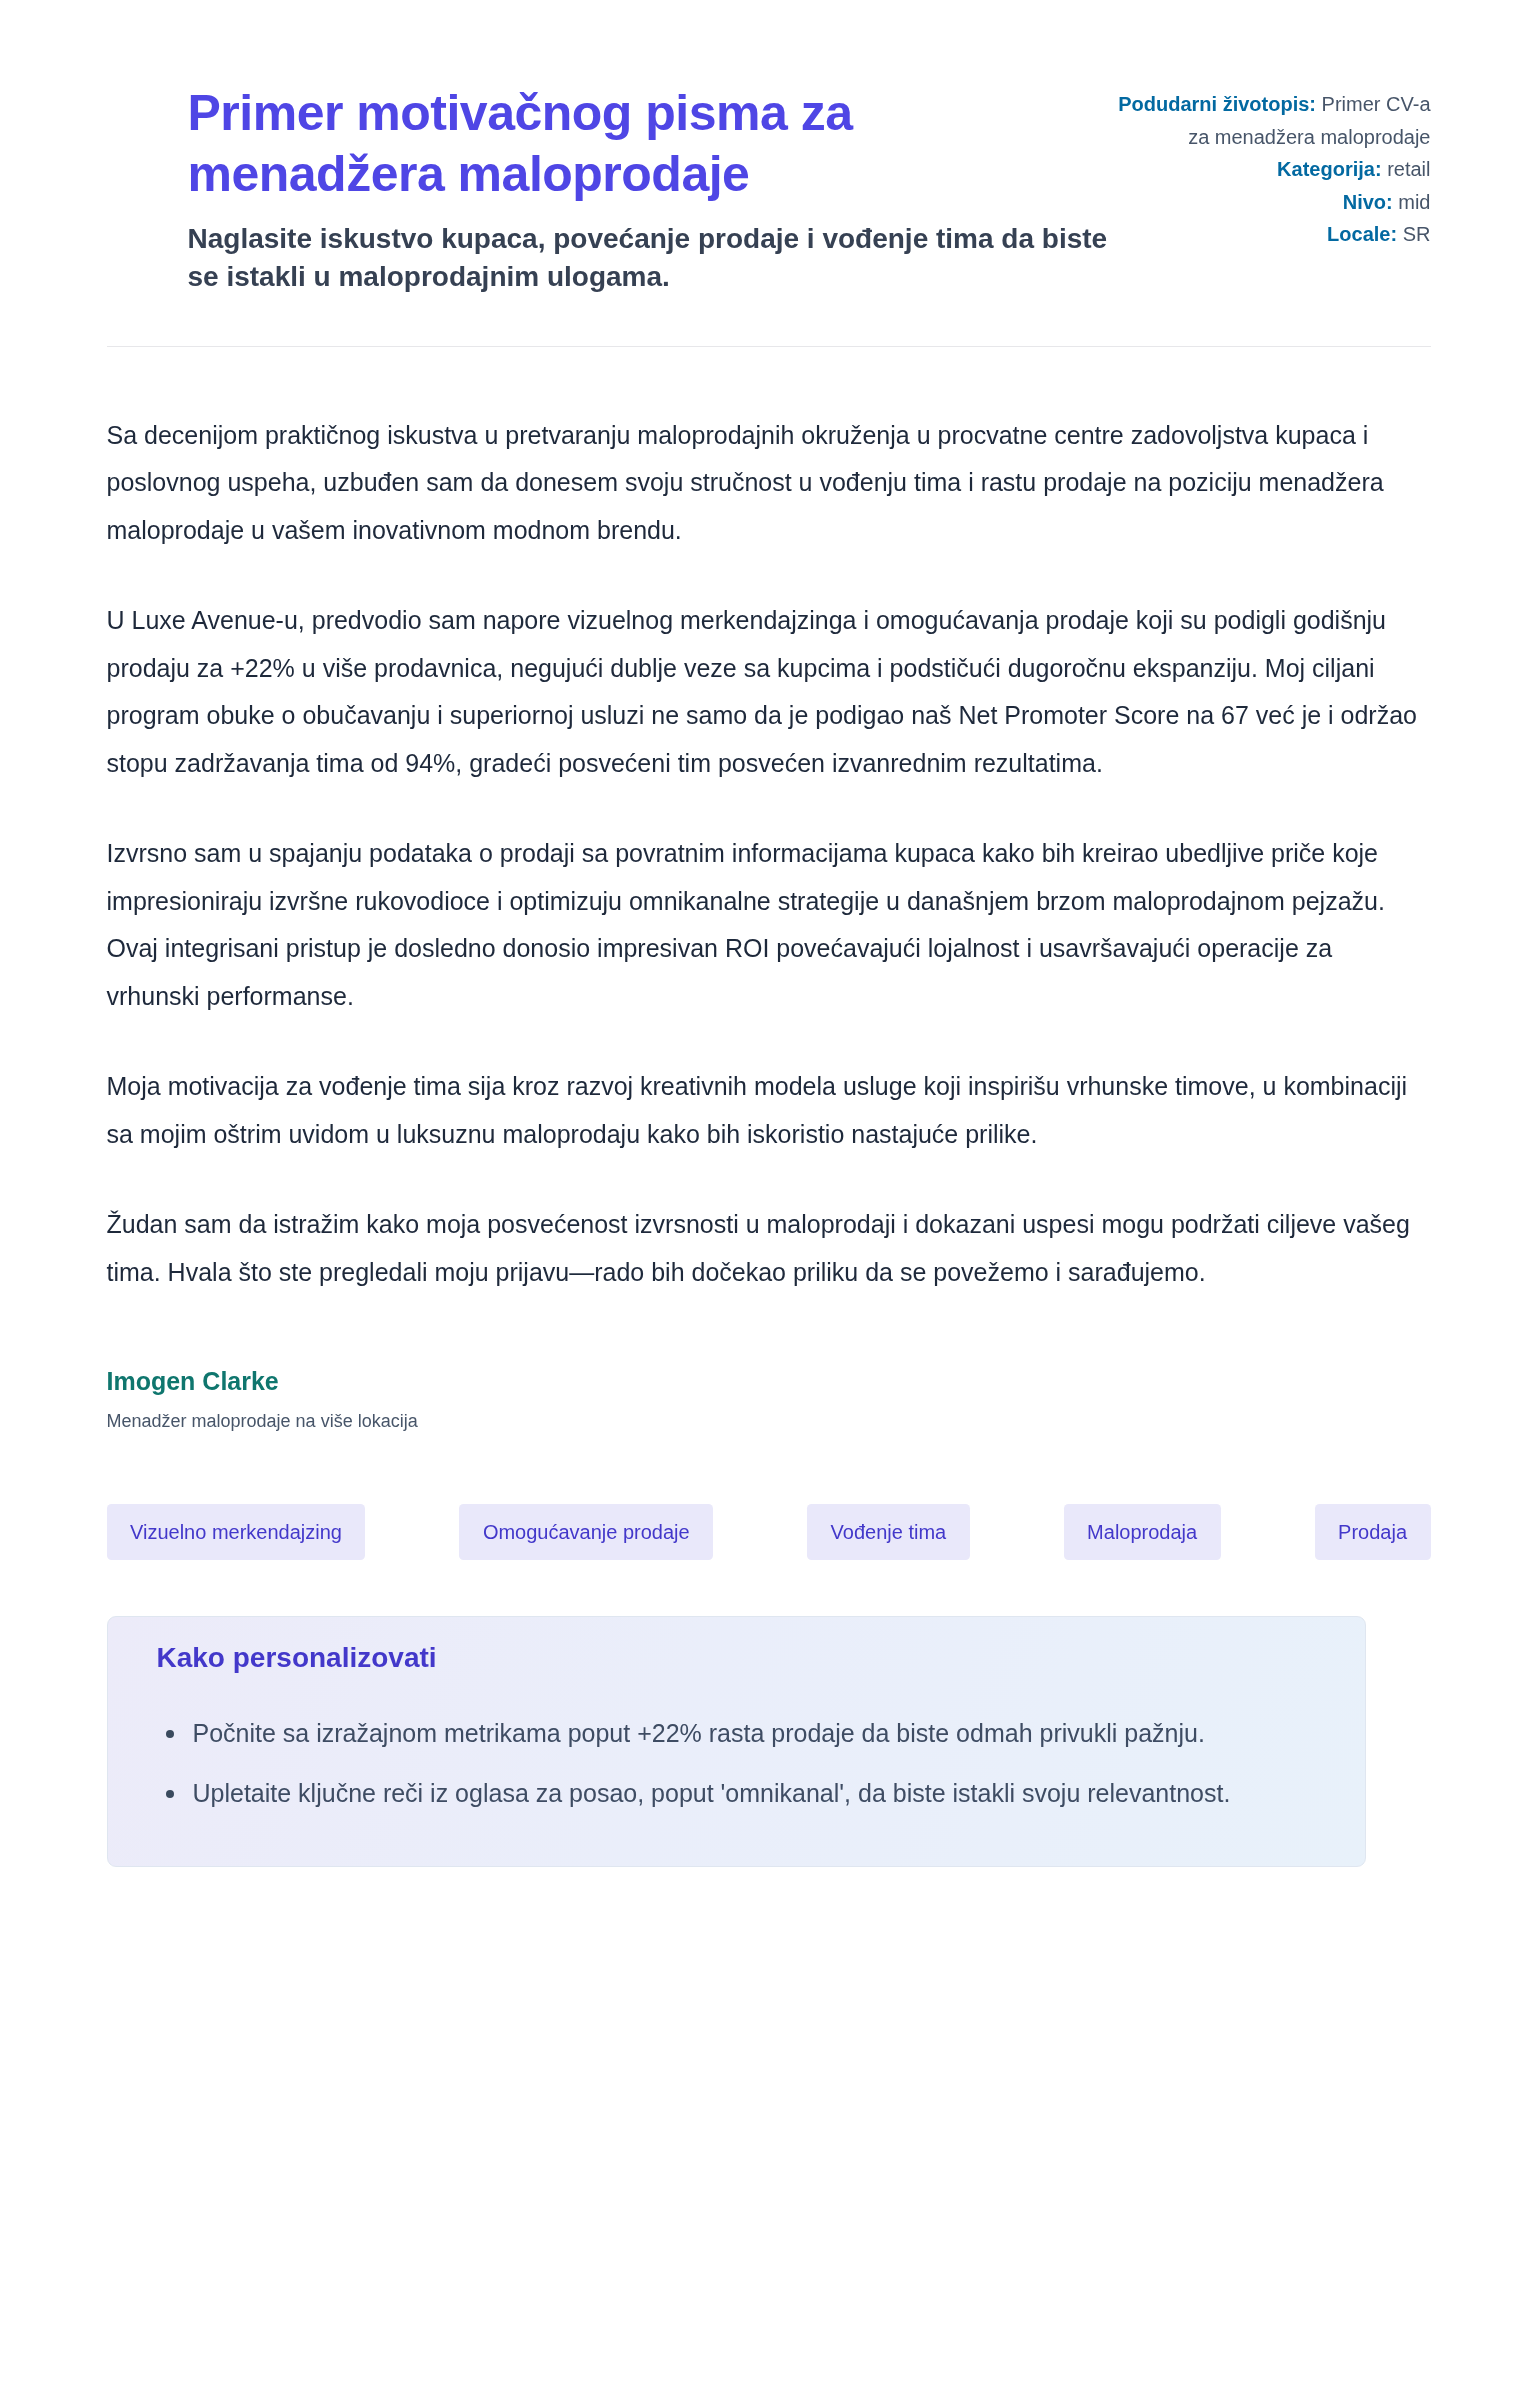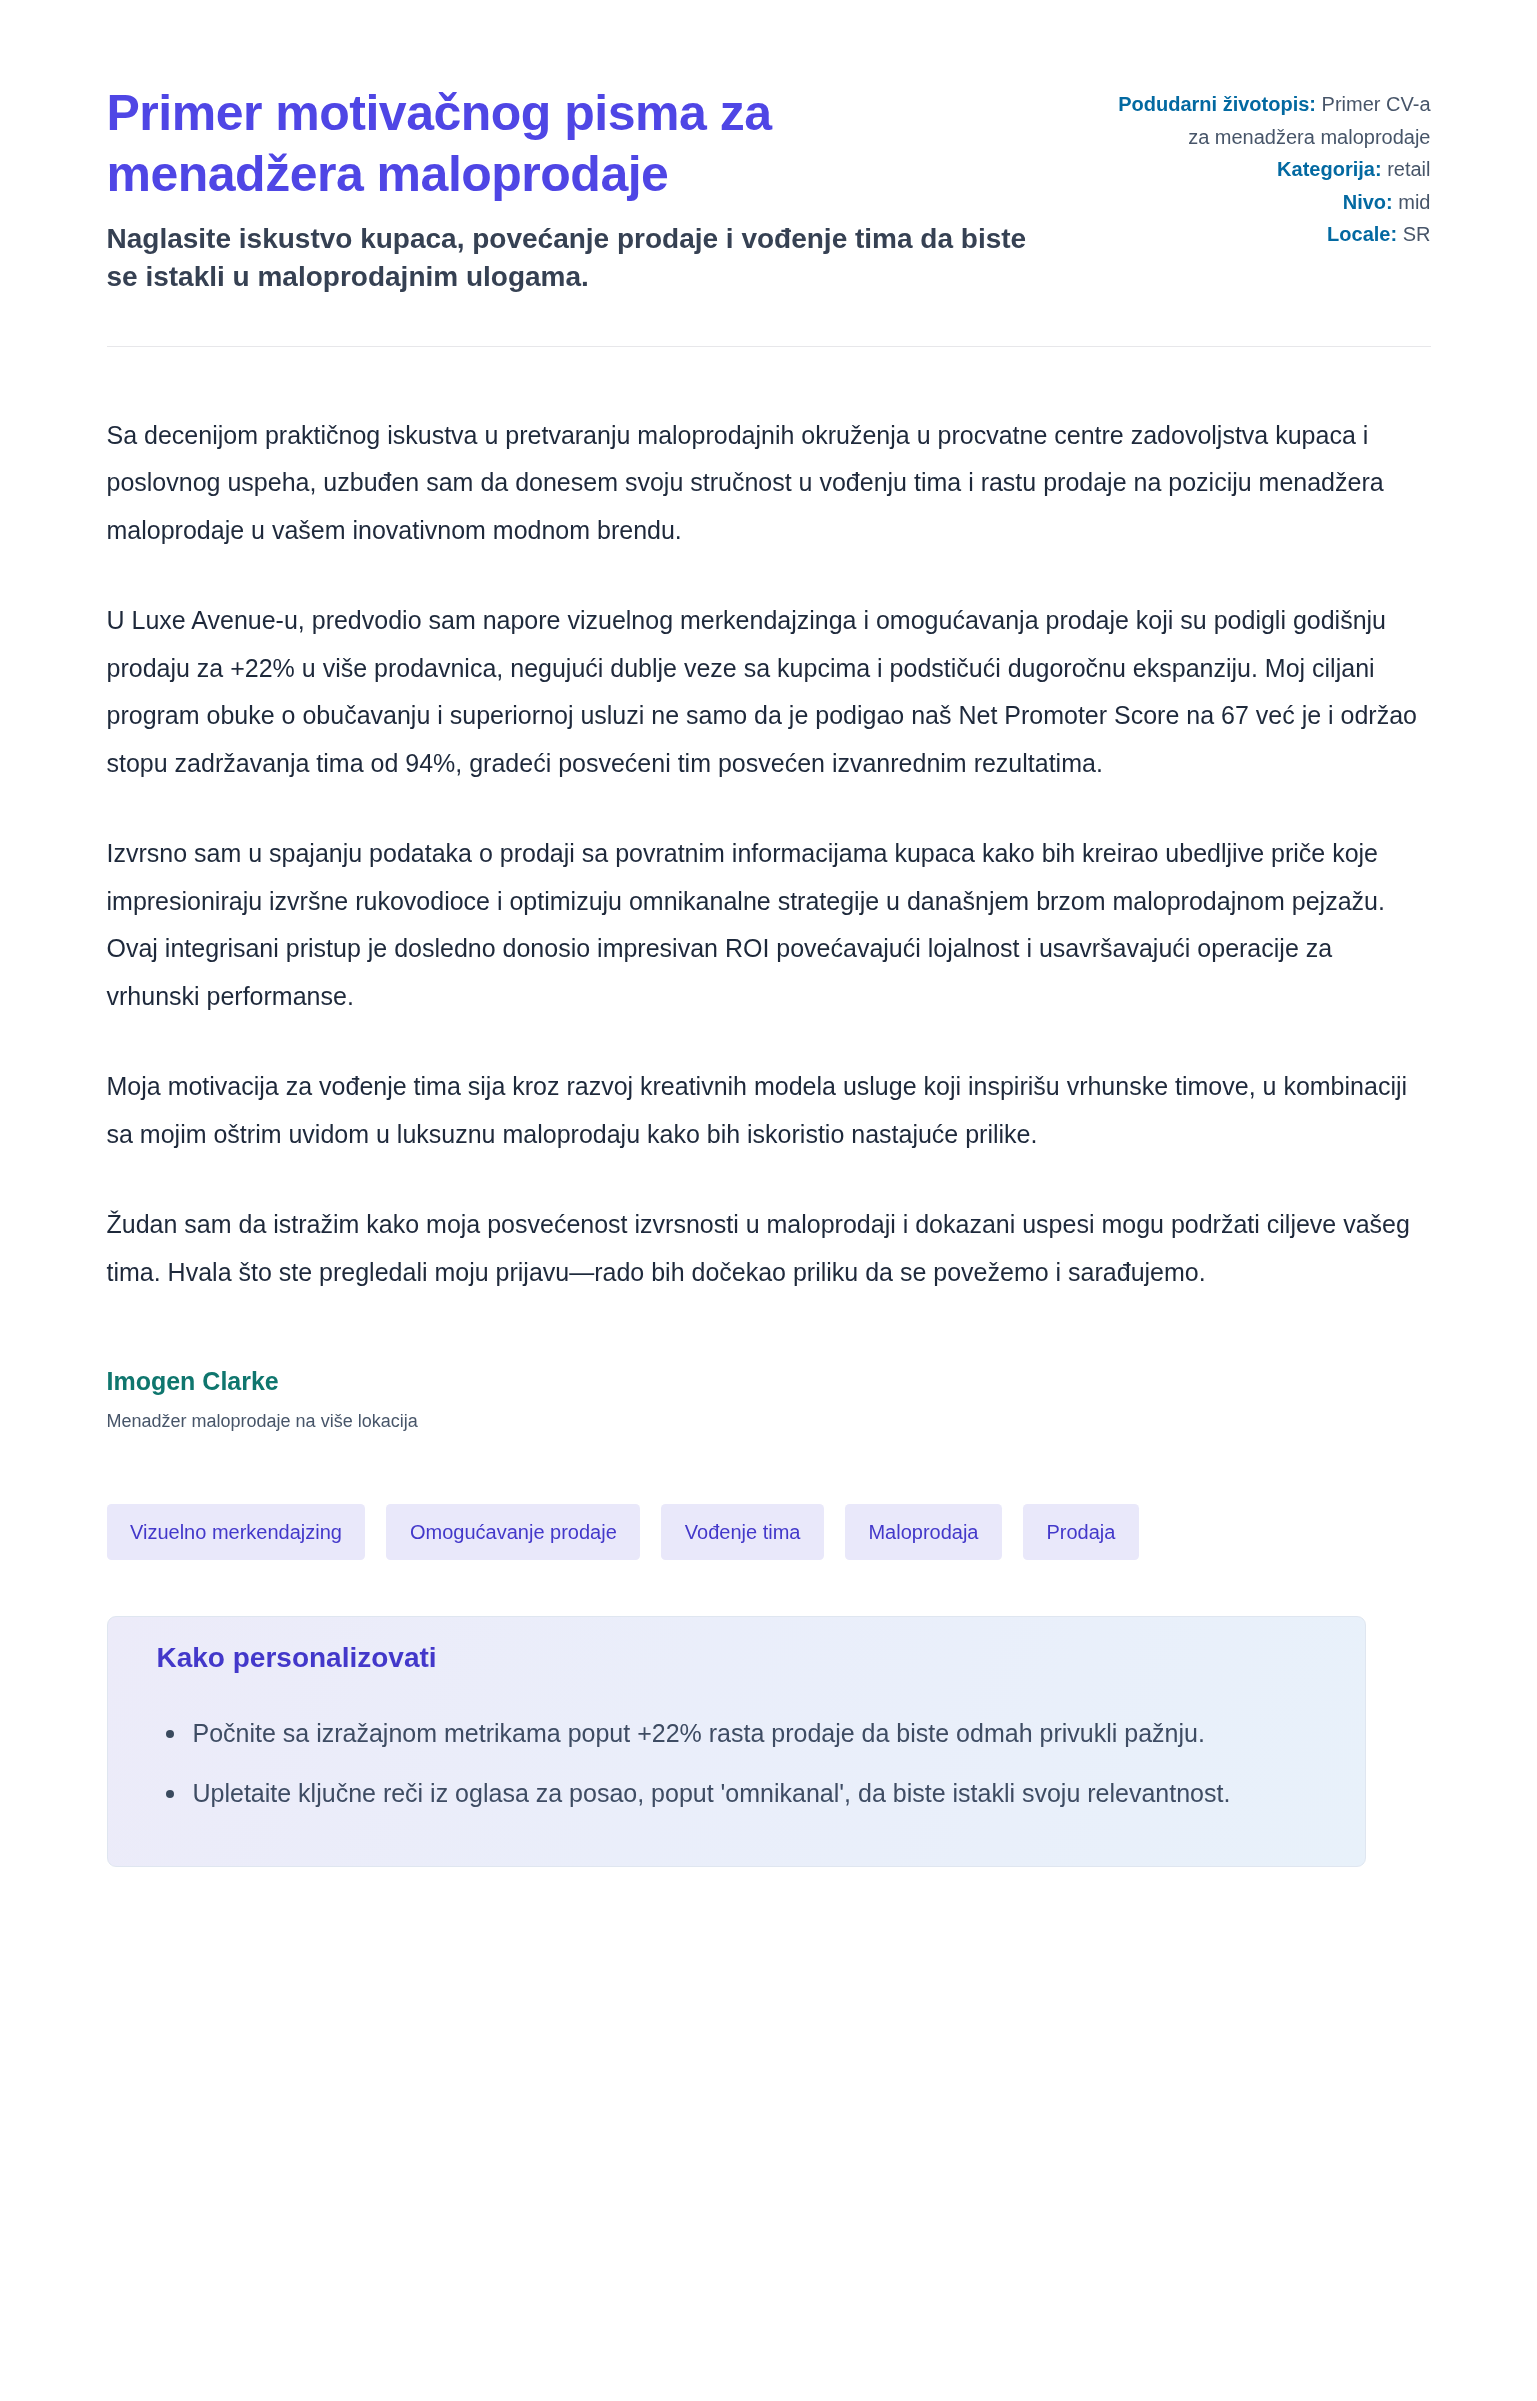--- a/index.html
+++ b/index.html
@@ -13,22 +13,23 @@
   .page {
     width: 1324px;
     margin: 0 auto;
     padding-top: 83px;
     padding-bottom: 63px;
   }
 
   
   .header {
     display: flex;
-    justify-content: space-between;
+    justify-content: flex-end;
     align-items: flex-start;
+    margin-left: 12px;
   }
   .header-left { max-width: 922px; }
   .title {
     font-size: 50px;
     line-height: 1.22;
     font-weight: 700;
     color: #4F46E5;
     letter-spacing: -0.5px;
     max-width: 796px;
   }
@@ -84,20 +85,21 @@
     font-size: 18px;
     color: #475569;
   }
 
   
   .tags {
     margin-top: 72px;
     display: flex;
     flex-wrap: wrap;
     gap: 21px;
+    justify-content: space-between;
   }
   .tag {
     display: inline-block;
     background: #E9E8FA;
     color: #4338CA;
     font-size: 20px;
     line-height: 1;
     padding: 18px 23.5px;
     border-radius: 4.5px;
     white-space: nowrap;

